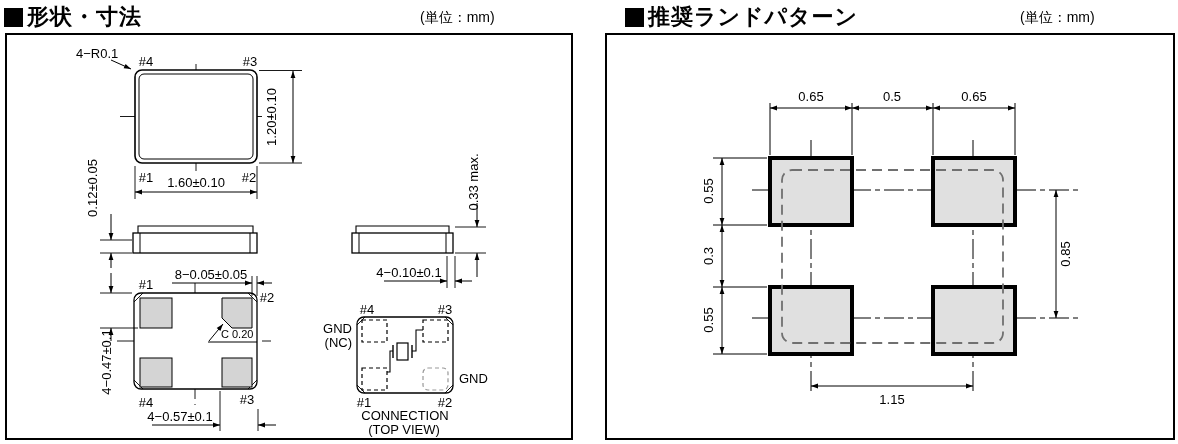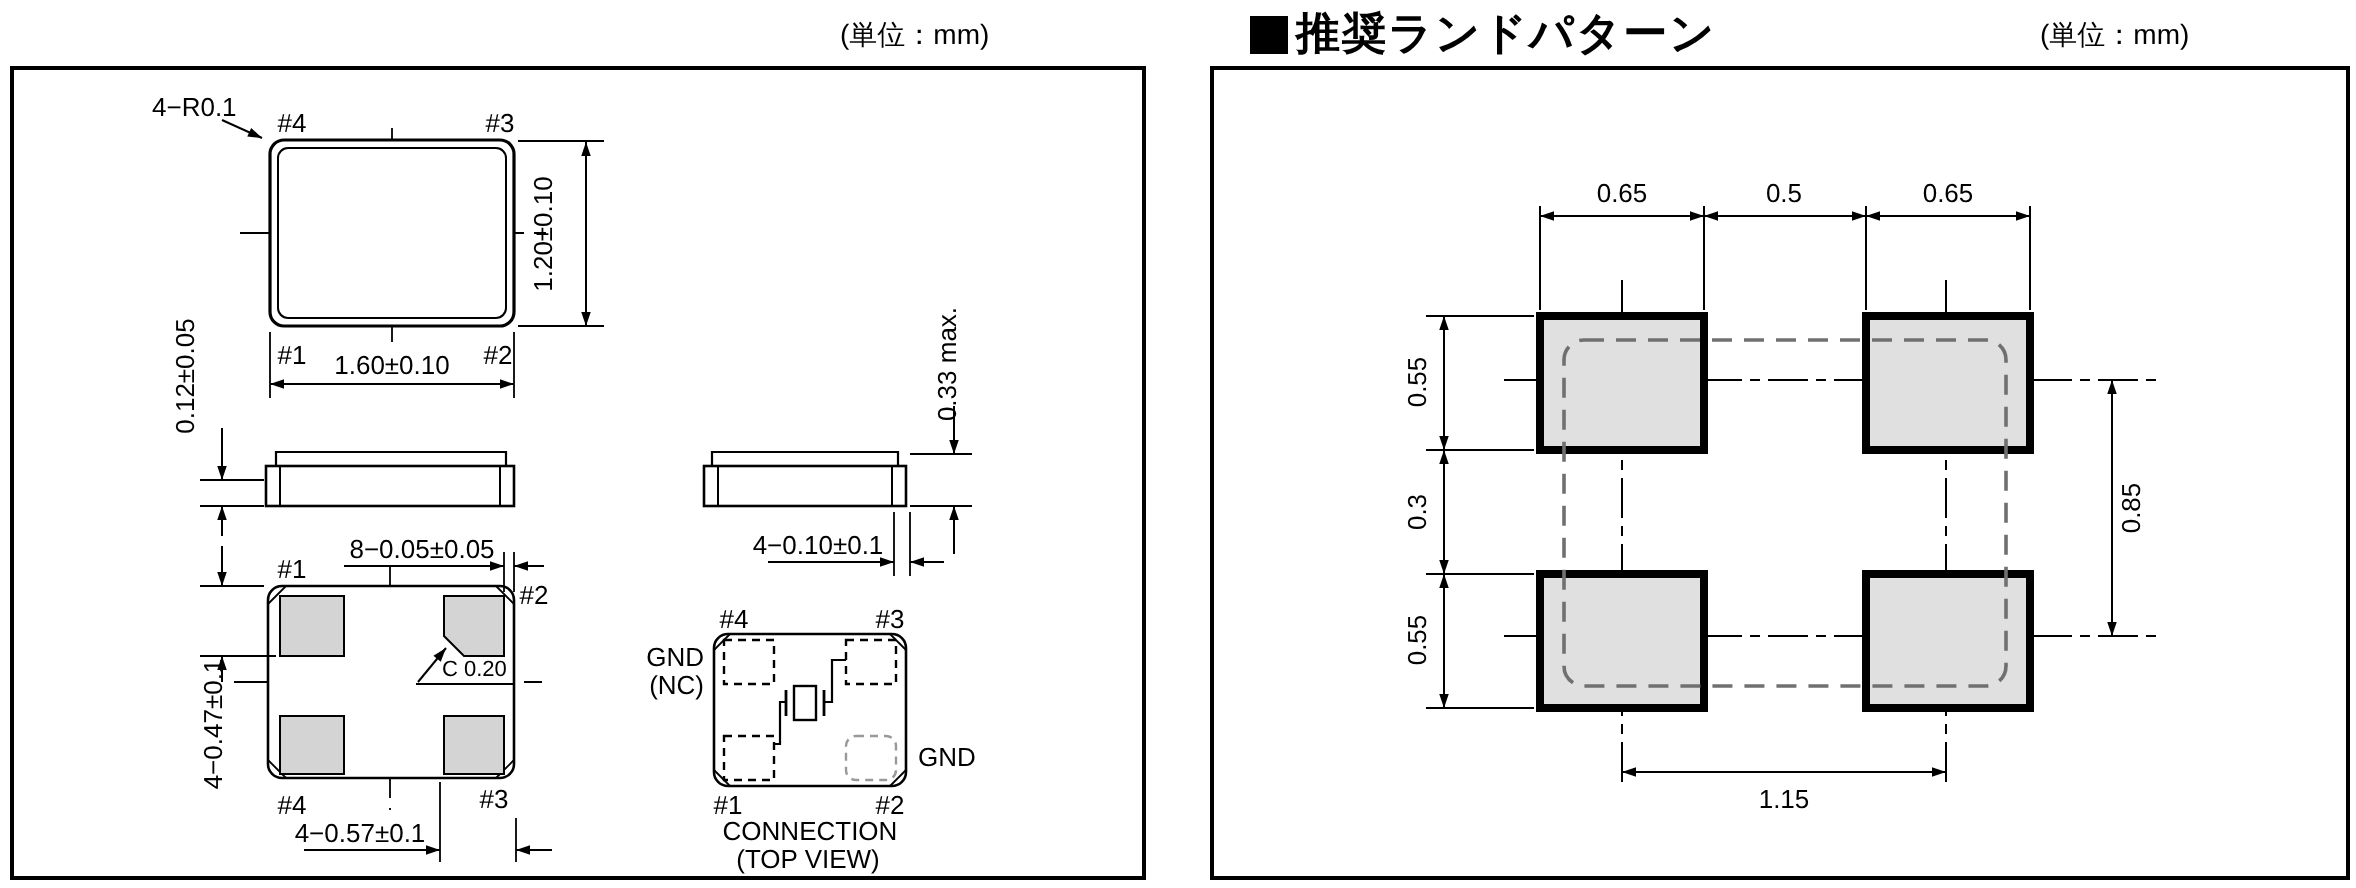--- a/index.html
+++ b/index.html
@@ -14,20 +14,24 @@
   svg text{font-family:"Liberation Sans","DejaVu Sans",sans-serif;fill:#000;}
   .t13{font-size:13px;}
   .t11{font-size:11px;}
   .ln{stroke:#000;fill:none;}
 </style>
 </head>
 <body>
 
 <div class="page">
 
+  <div class="ttl" style="left:4px;top:2px;">
+    <span class="sq"></span>
+    <span>形状・寸法</span>
+  </div>
   <div class="unit" style="left:420px;top:9px;width:153px;">(単位：mm)</div>
 
   <div class="ttl" style="left:606px;top:2px;padding-left:19px;">
     <span class="sq"></span>
     <span>推奨ランドパターン</span>
   </div>
   <div class="unit" style="left:1020px;top:9px;width:153px;">(単位：mm)</div>
 
   <div class="panel" style="left:5px;top:33px;width:568px;height:407px;"></div>
   <div class="panel" style="left:605px;top:33px;width:570px;height:407px;"></div>

